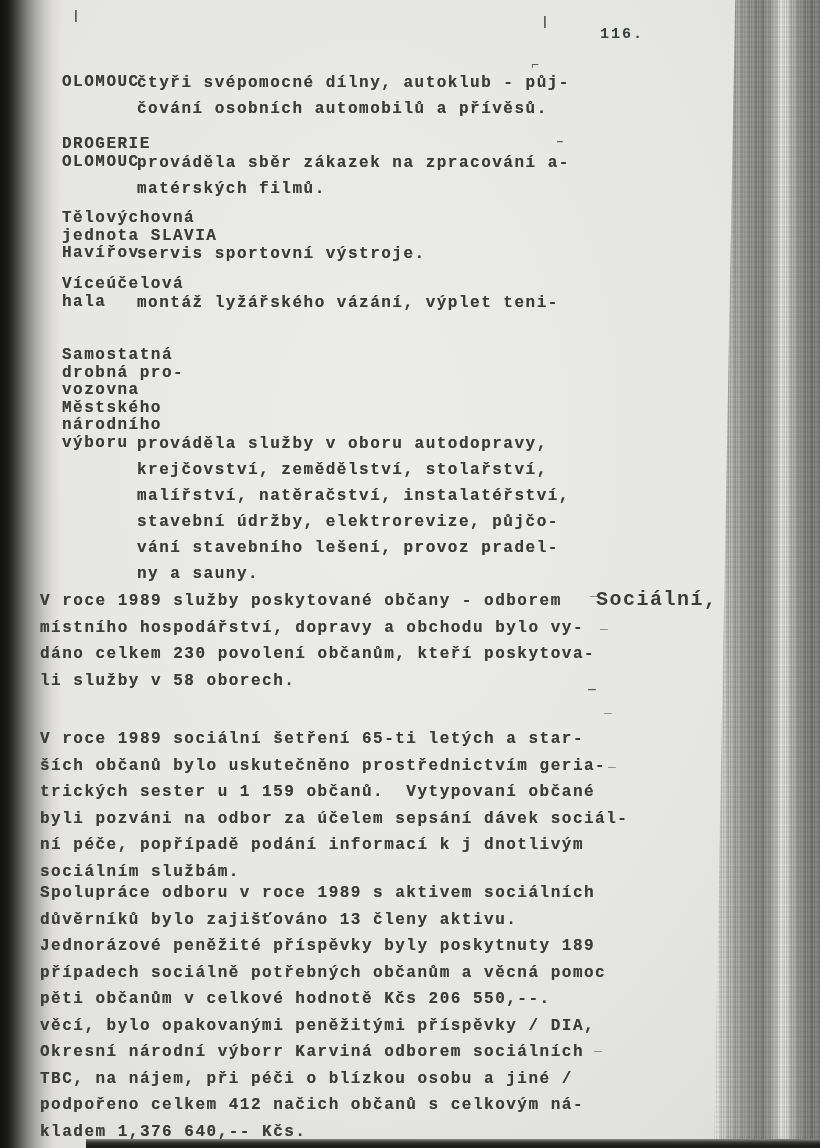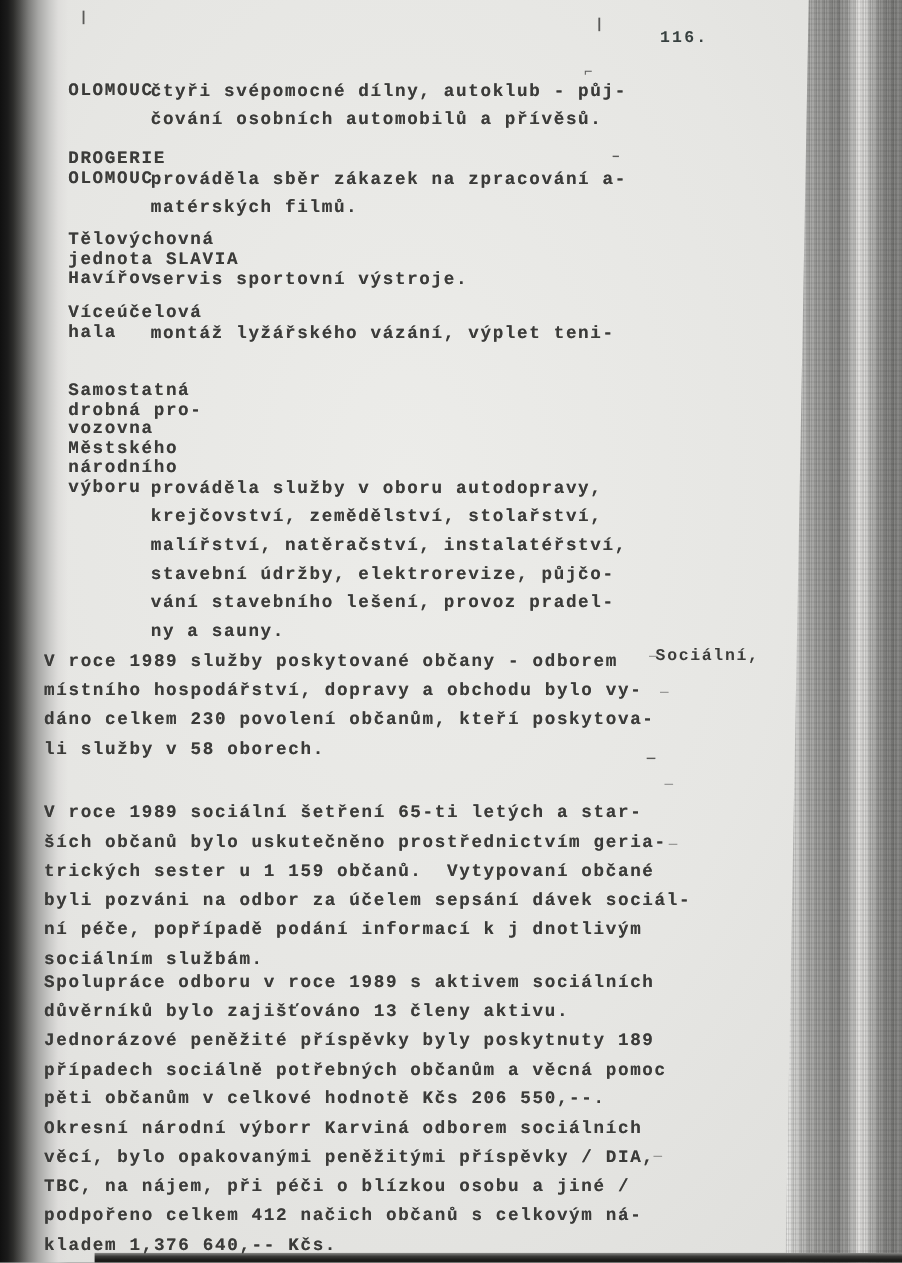--- a/index.html
+++ b/index.html
@@ -50,21 +50,21 @@
   .entry{position:absolute; left:62px;}
   .labels .line{line-height:17.5px;}
   .desc{position:absolute; left:75px; width:560px;}
   .desc .line{line-height:26px;}
   .e0{top:74px}.e1{top:136px}.e2{top:210px}.e3{top:276px}.e4{top:347px}
   .para{position:absolute; left:40px; width:600px;}
   .para .line{line-height:26.5px;}
   .p0{top:588px}.p1{top:726px}.p2{top:880px}
   .margin-note{
     position:absolute; left:596px; top:588px;
-    font-size:15px; font-weight:700; letter-spacing:1.5px; white-space:pre;
+    font-size:20px; font-weight:700; letter-spacing:1.5px; white-space:pre;
   }
   .mark{position:absolute; font-size:13px; font-weight:700; color:#5a5a58;}
   .m0{left:72px;top:8px}.m1{left:541px;top:14px}.m2{left:531px;top:58px}
   .m3{left:556px;top:134px}.m4{left:590px;top:584px}.m5{left:600px;top:617px}
   .m6{left:588px;top:682px}.m7{left:604px;top:701px}.m8{left:608px;top:755px}
   .m9{left:594px;top:1039px}
 </style>
 </head>
 <body>
 
@@ -148,22 +148,22 @@
         <div class="line">byli pozváni na odbor za účelem sepsání dávek sociál-</div>
         <div class="line">ní péče, popřípadě podání informací k j dnotlivým</div>
         <div class="line">sociálním službám.</div>
       </div>
       <div class="para p2">
         <div class="line">Spolupráce odboru v roce 1989 s aktivem sociálních</div>
         <div class="line">důvěrníků bylo zajišťováno 13 členy aktivu.</div>
         <div class="line">Jednorázové peněžité příspěvky byly poskytnuty 189</div>
         <div class="line">případech sociálně potřebných občanům a věcná pomoc</div>
         <div class="line">pěti občanům v celkové hodnotě Kčs 206 550,--.</div>
+        <div class="line">věcí, bylo opakovanými peněžitými příspěvky / DIA,</div>
         <div class="line">Okresní národní výborr Karviná odborem sociálních</div>
-        <div class="line">věcí, bylo opakovanými peněžitými příspěvky / DIA,</div>
         <div class="line">TBC, na nájem, při péči o blízkou osobu a jiné /</div>
         <div class="line">podpořeno celkem 412 načich občanů s celkovým ná-</div>
         <div class="line">kladem 1,376 640,-- Kčs.</div>
       </div>
     </div>
 
   <div class="margin-note">Sociální,</div>
 
   <div id="marks">
       <span class="mark m0">|</span>

